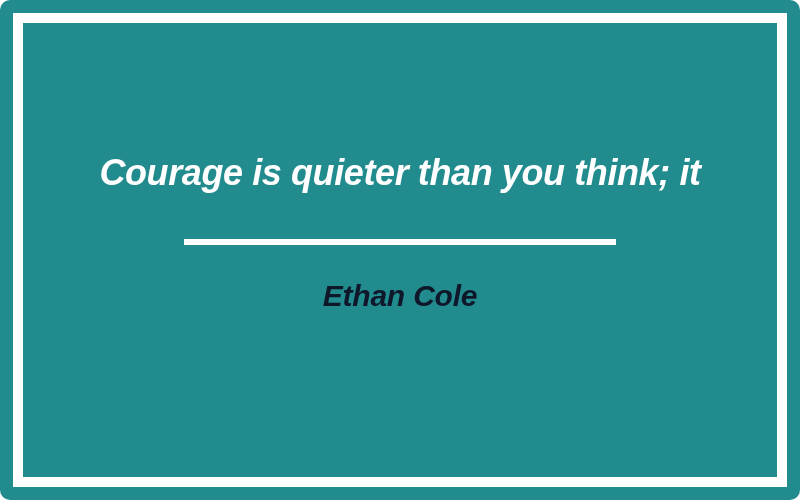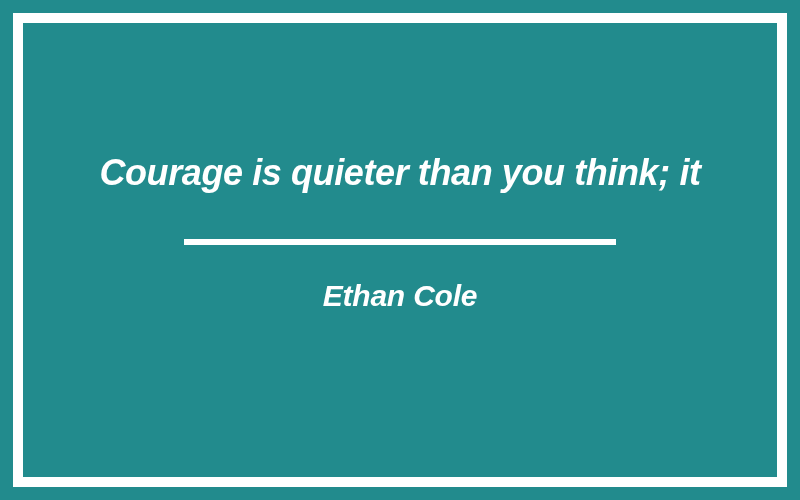--- a/index.html
+++ b/index.html
@@ -13,20 +13,21 @@
     font-family: "Liberation Sans", sans-serif;
   }
 
   .quote-card {
     position: relative;
     width: 800px;
     height: 500px;
     background: #228b8d;
     box-sizing: border-box;
     overflow: hidden;
+    border-radius: 10px;
   }
 
   
   .card-frame {
     position: absolute;
     left: 13px;
     top: 13px;
     right: 13px;
     bottom: 13px;
     border: 10px solid #ffffff;
@@ -77,21 +78,21 @@
   .divider {
     width: 432px;
     height: 6px;
     background: #ffffff;
     margin-top: 45px;
     margin-bottom: 0;
     border: 0;
   }
 
   .author-text {
-    color: #ffffff;
+    color: #0f172a;
     font-family: "Liberation Sans", sans-serif;
     font-weight: bold;
     font-style: italic;
     font-size: 30px;
     line-height: 36px;
     letter-spacing: -0.2px;
     text-align: center;
     margin-top: 33px;
   }
 </style>

